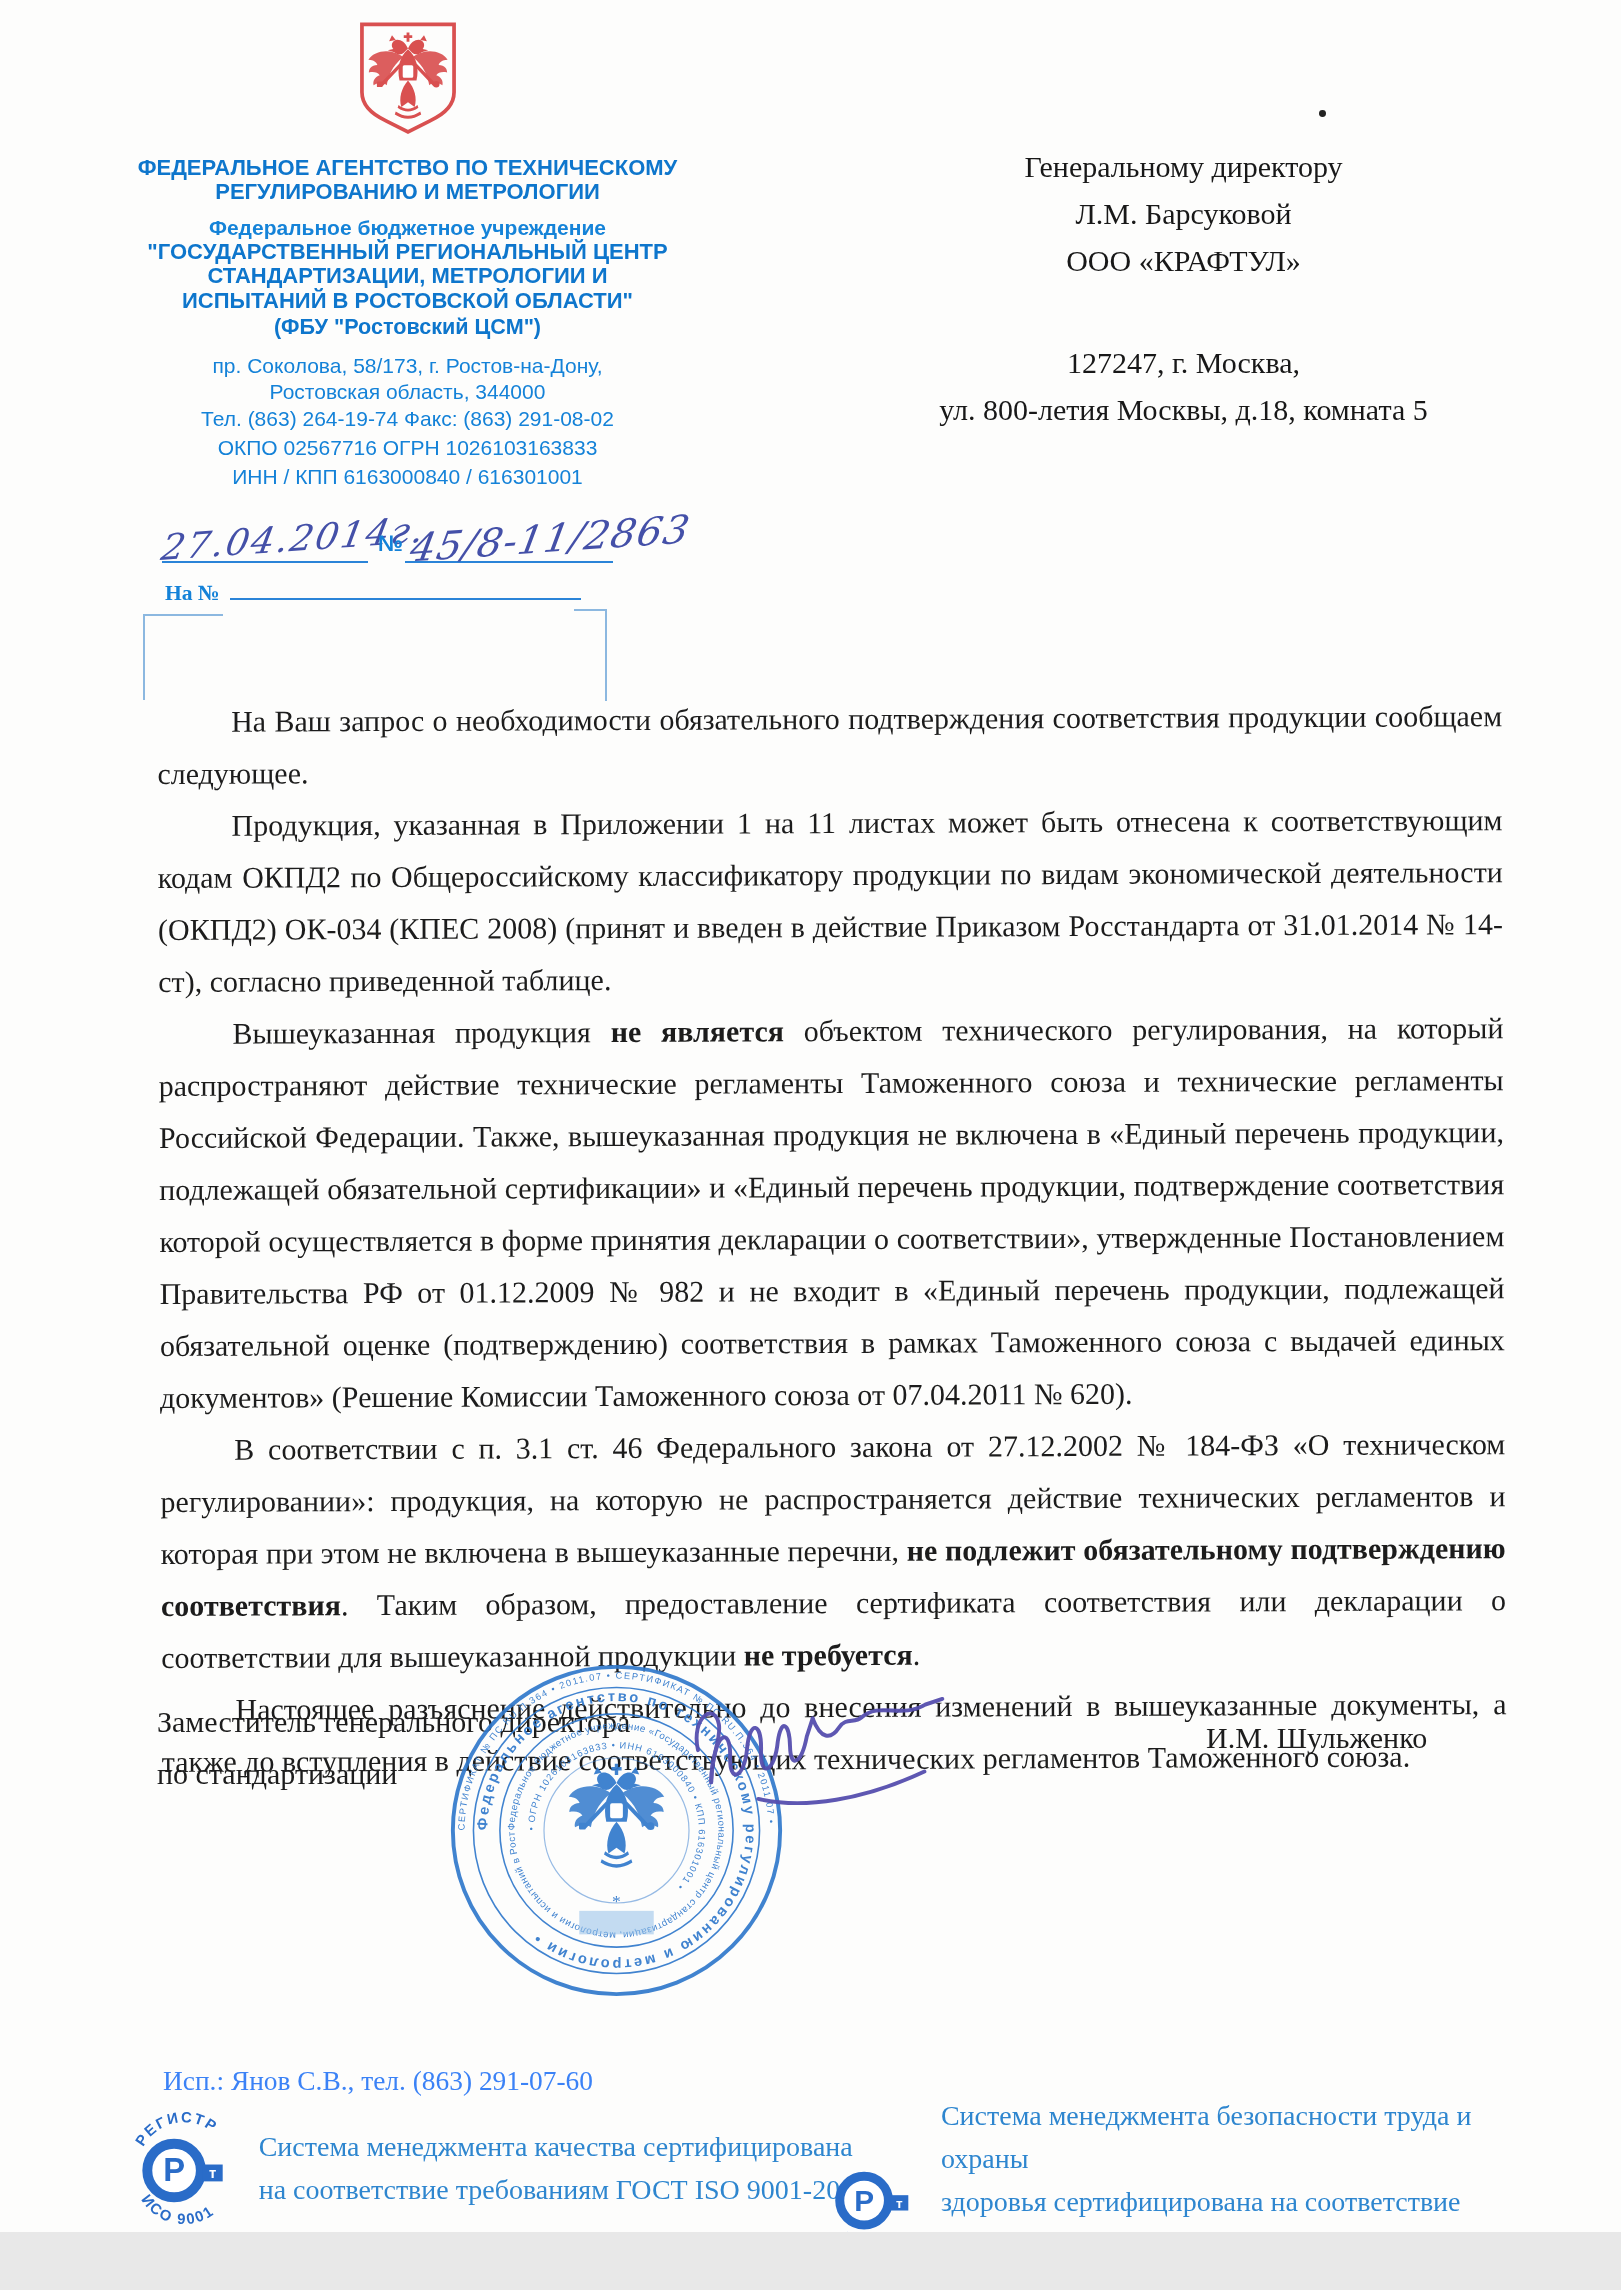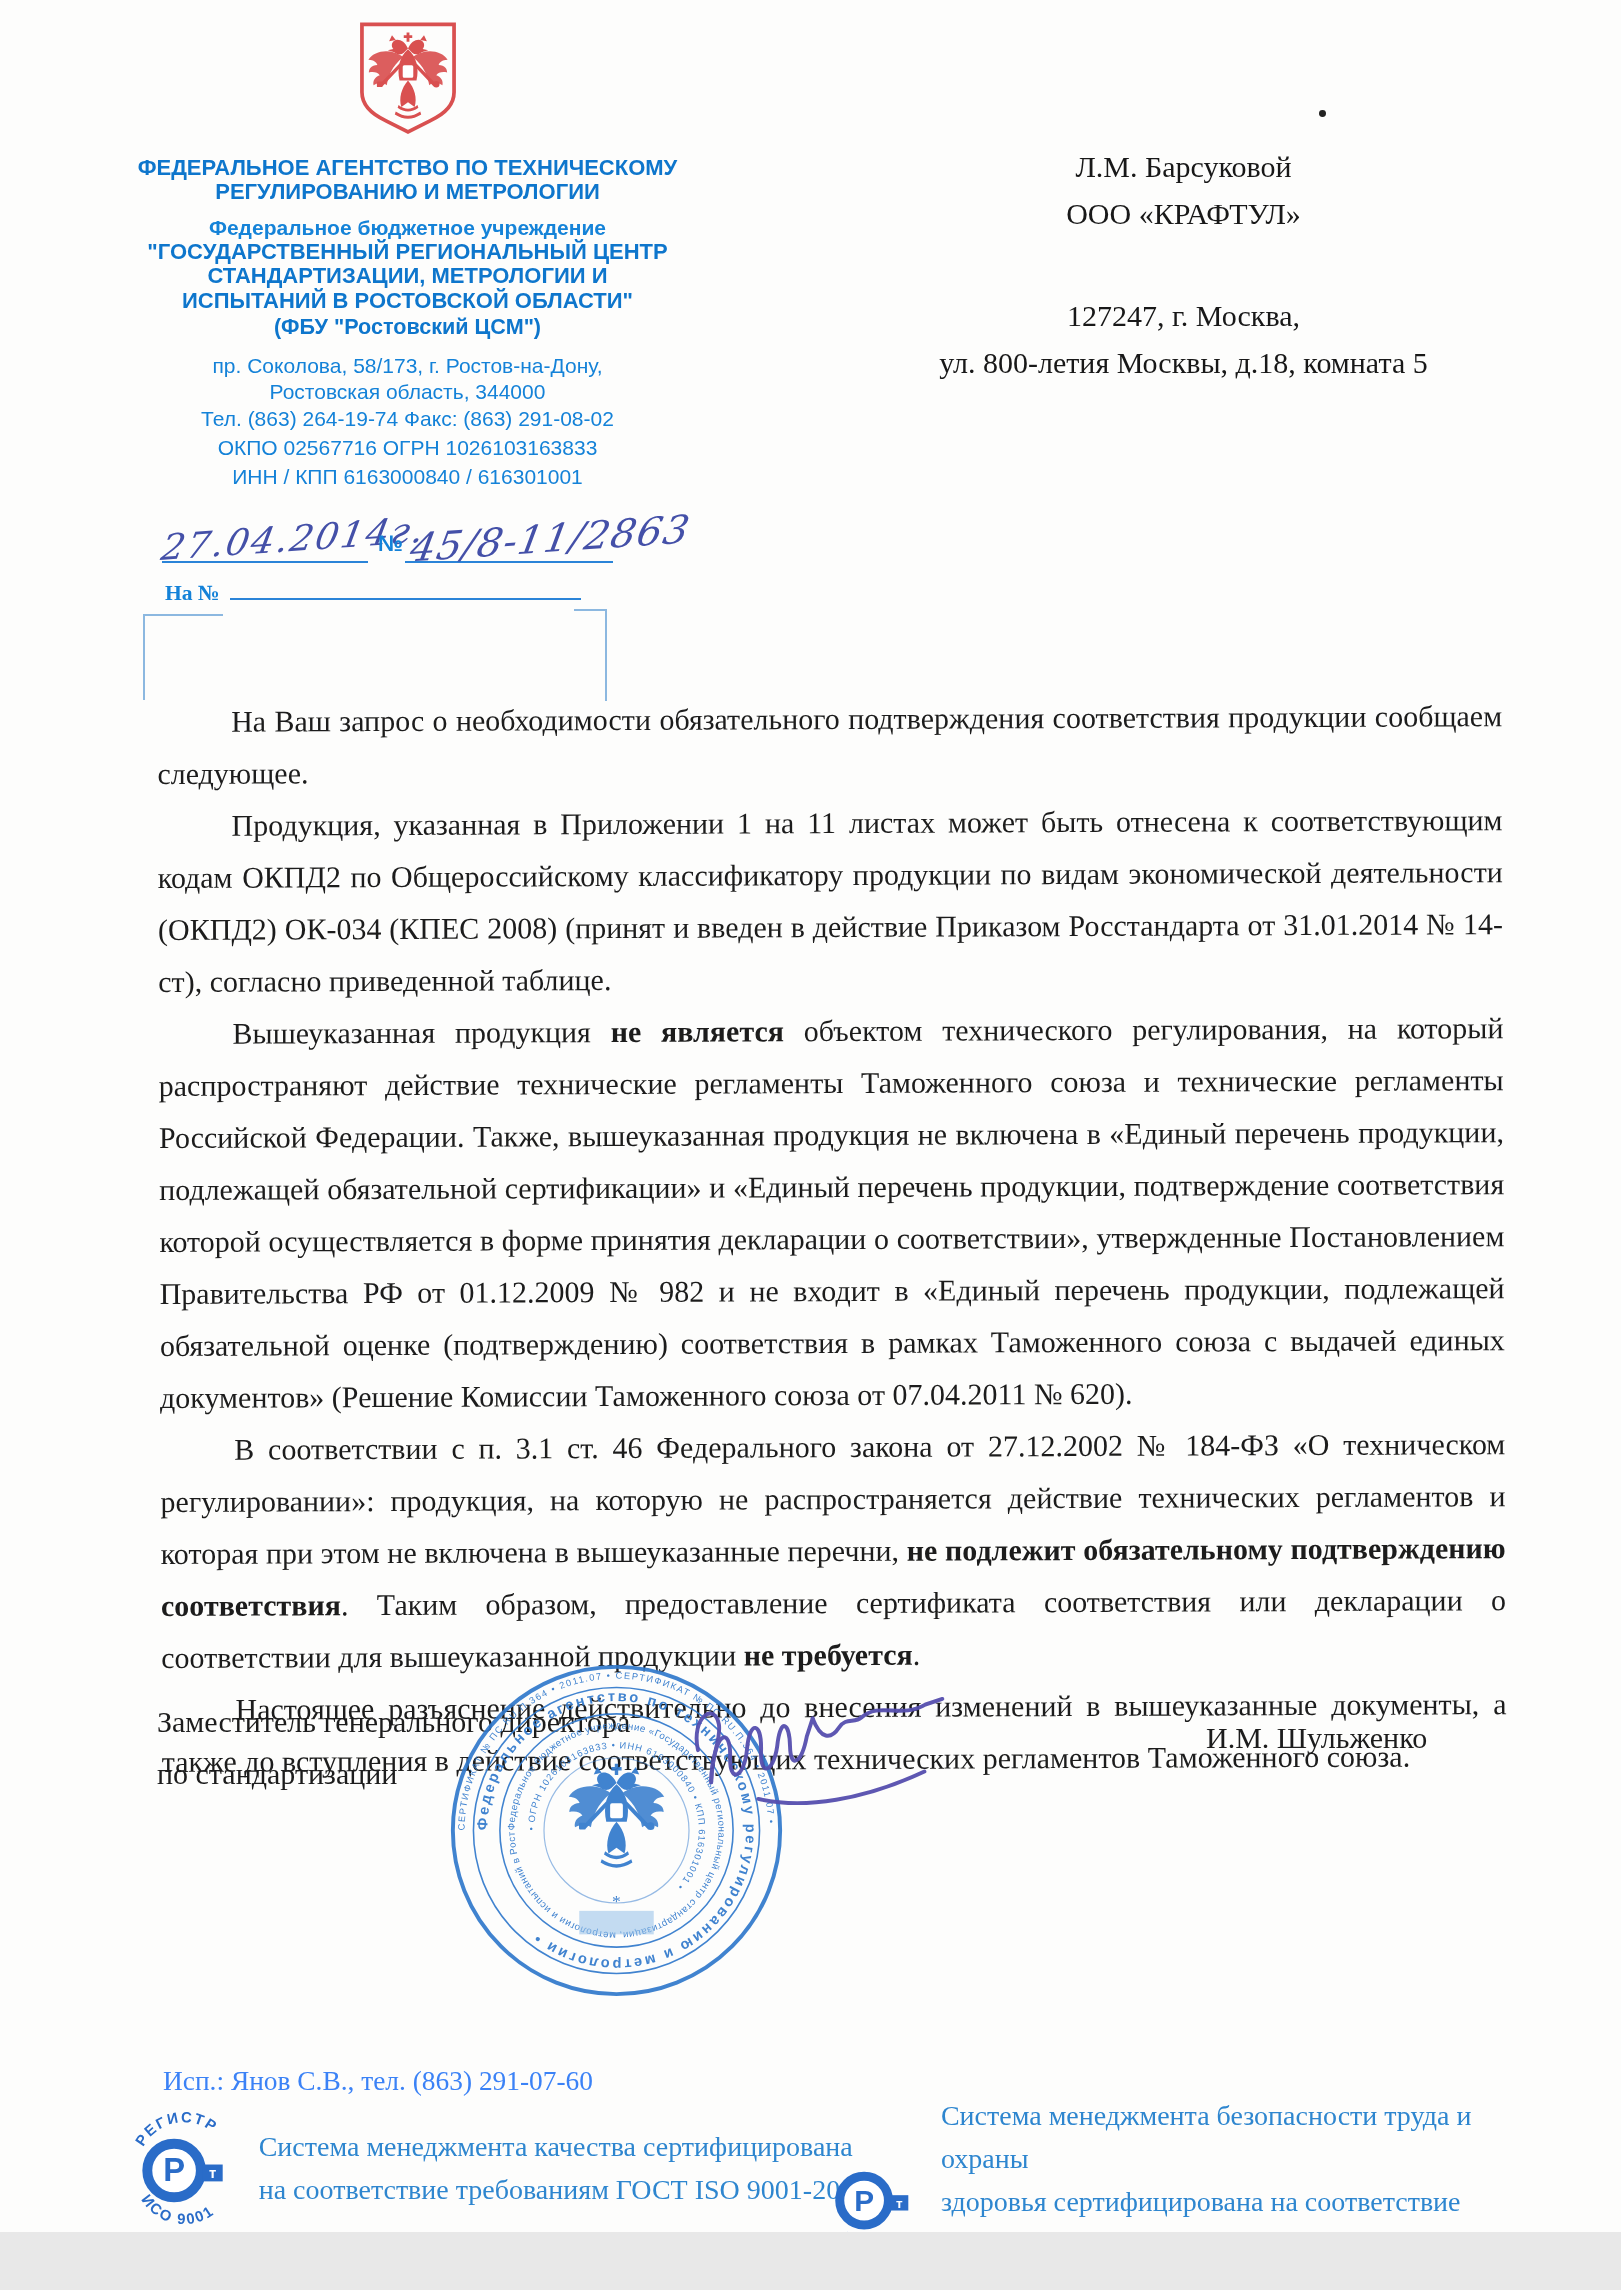--- a/index.html
+++ b/index.html
@@ -115,20 +115,21 @@
     <span class="num-sign">№</span>
     <span class="hw hw-num">45/8-11/2863</span>
   </div>
   <div class="na-no">
     <span>На №</span><span class="na-line"></span>
   </div>
   <div class="corner corner-left"></div>
   <div class="corner corner-right"></div>
 
   <div class="recipient">
+    <div>Генеральному директору</div>
     <div>Л.М. Барсуковой</div>
     <div>ООО «КРАФТУЛ»</div>
     <div class="gap"></div>
     <div>127247, г. Москва,</div>
     <div>ул. 800-летия Москвы, д.18, комната 5</div>
   </div>
 
   <main class="body">
       <p><span>На Ваш запрос о необходимости обязательного подтверждения соответствия продукции сообщаем следующее.</span></p>
       <p><span>Продукция, указанная в Приложении 1 на 11 листах может быть отнесена к соответствующим кодам ОКПД2 по Общероссийскому классификатору продукции по видам экономической деятельности (ОКПД2) ОК-034 (КПЕС 2008) (принят и введен в действие Приказом Росстандарта от 31.01.2014 № 14-ст), согласно приведенной таблице.</span></p>

